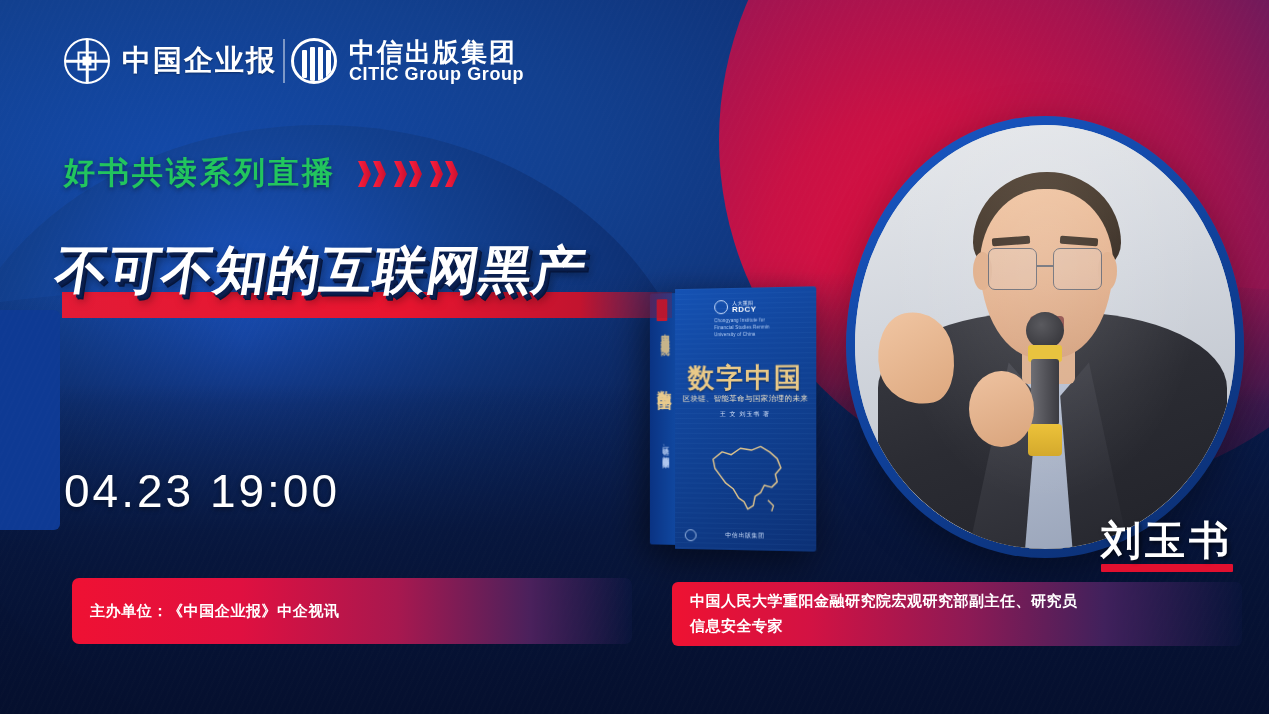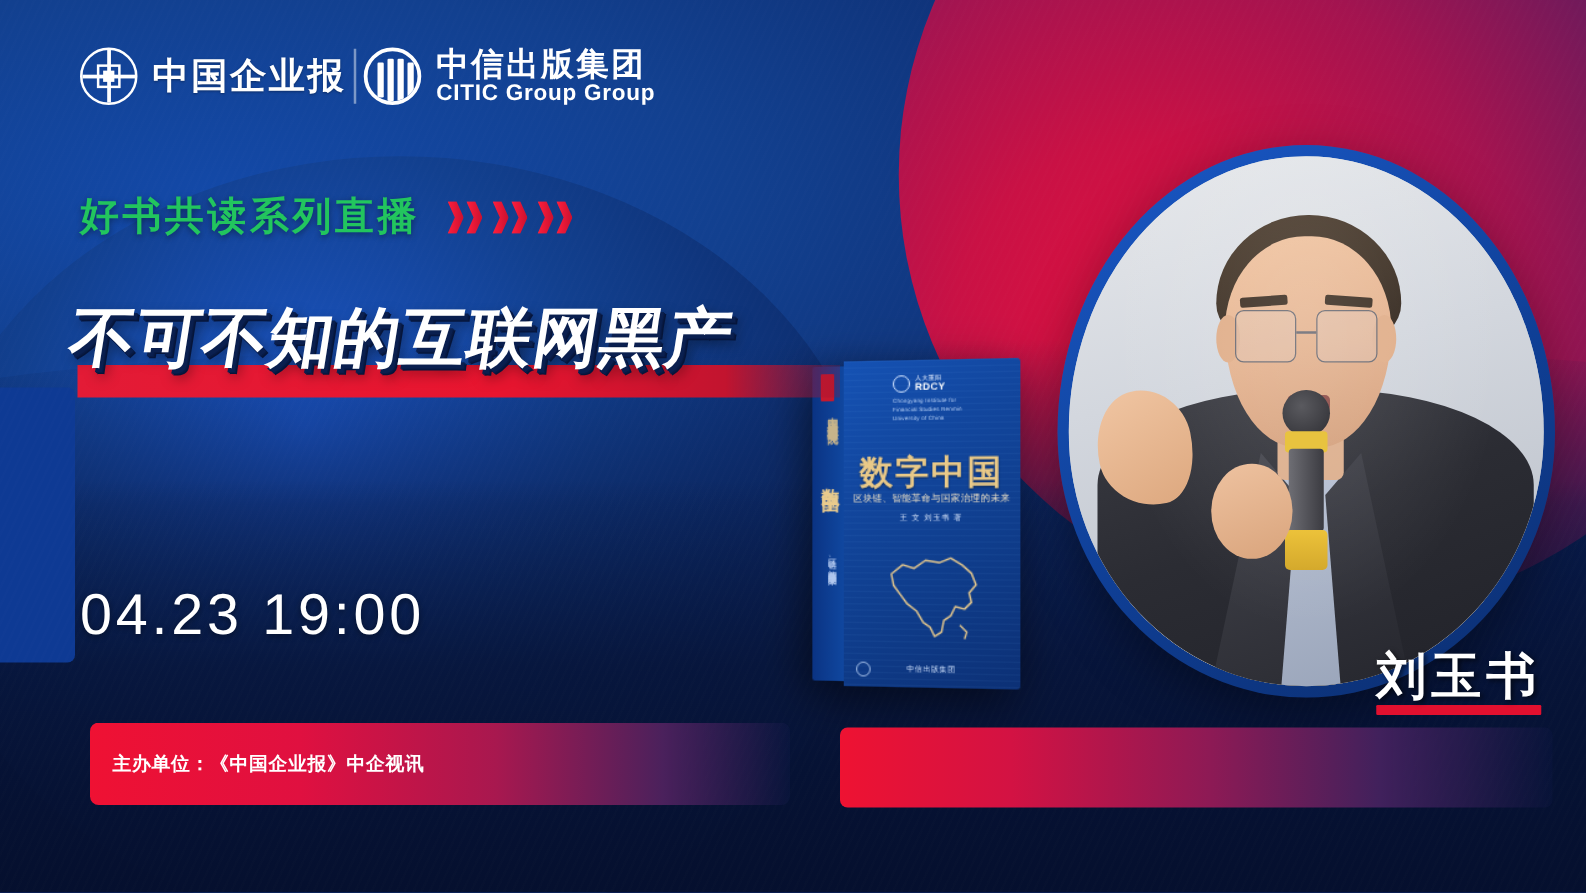--- a/index.html
+++ b/index.html
@@ -362,15 +362,17 @@
       <div class="ph-glow"></div>
     </div>
   </div>
 
   <div class="speaker">
     <div class="speaker-name">刘玉书</div>
     <div class="speaker-underline"></div>
   </div>
 
   <div class="bio-banner">
+    <div class="bio-line">中国人民大学重阳金融研究院宏观研究部副主任、研究员</div>
+    <div class="bio-line">信息安全专家</div>
   </div>
 
 </div>
 
 </body></html>

